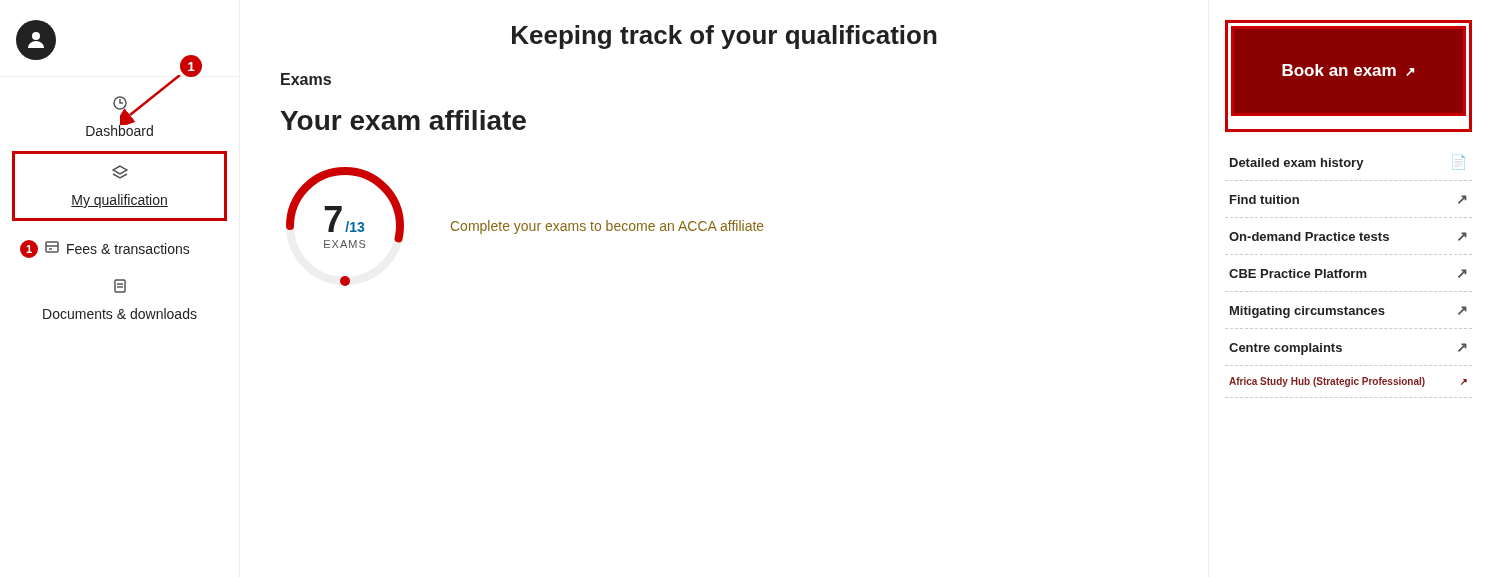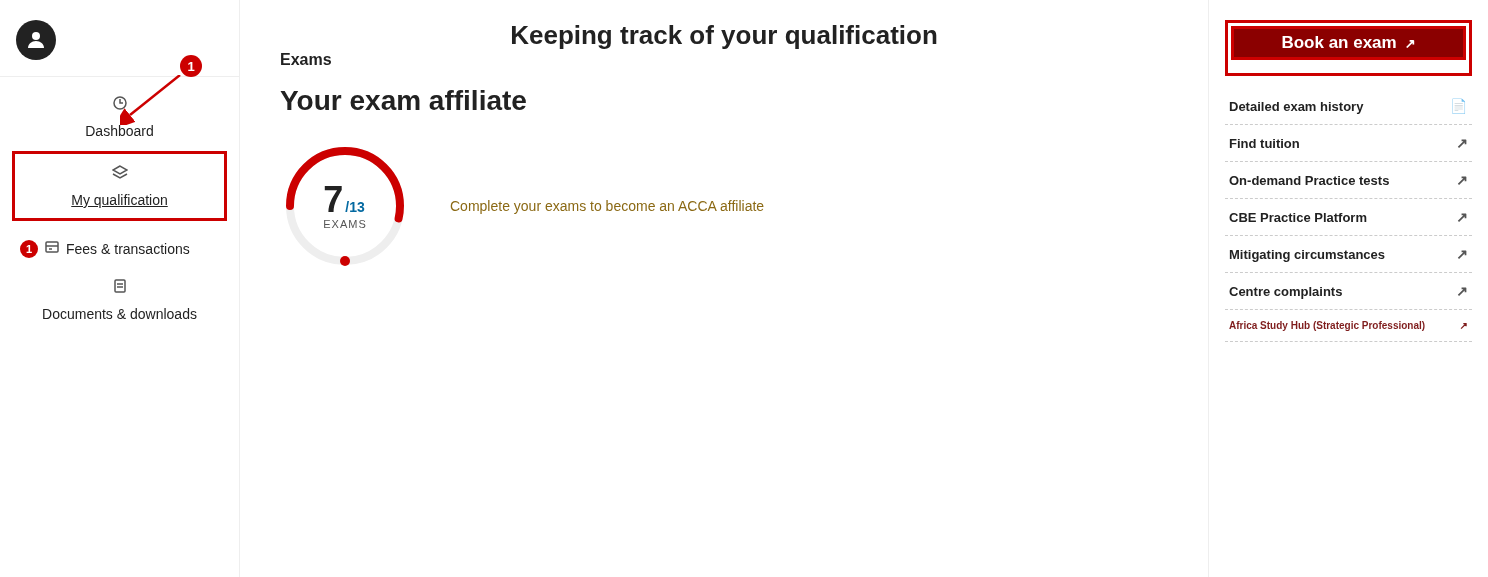--- a/index.html
+++ b/index.html
@@ -71,20 +71,21 @@
     .main-content {
       flex: 1;
       padding: 20px 40px;
       overflow-y: auto;
     }
 
     .page-title {
       font-size: 26px;
       font-weight: bold;
       text-align: center;
+      margin-bottom: 20px;
     }
 
     .section-label {
       font-size: 16px;
       font-weight: bold;
       margin-bottom: 16px;
     }
 
     .exam-progress-container {
       display: flex;
@@ -143,21 +144,21 @@
       border-left: 1px solid #eee;
     }
 
     .book-exam-btn {
       display: flex;
       align-items: center;
       justify-content: center;
       background: #8B0000;
       color: white;
       border: none;
-      padding: 4px 20px;
+      padding: 32px 20px;
       font-size: 17px;
       font-weight: bold;
       cursor: pointer;
       width: 100%;
       margin-bottom: 10px;
       gap: 8px;
       border: 3px solid #cc0000;
     }
 
     .right-links {

